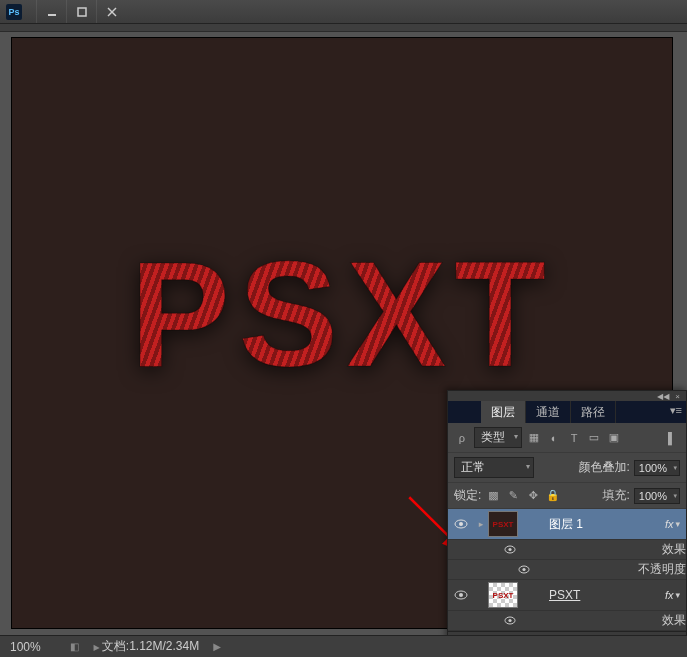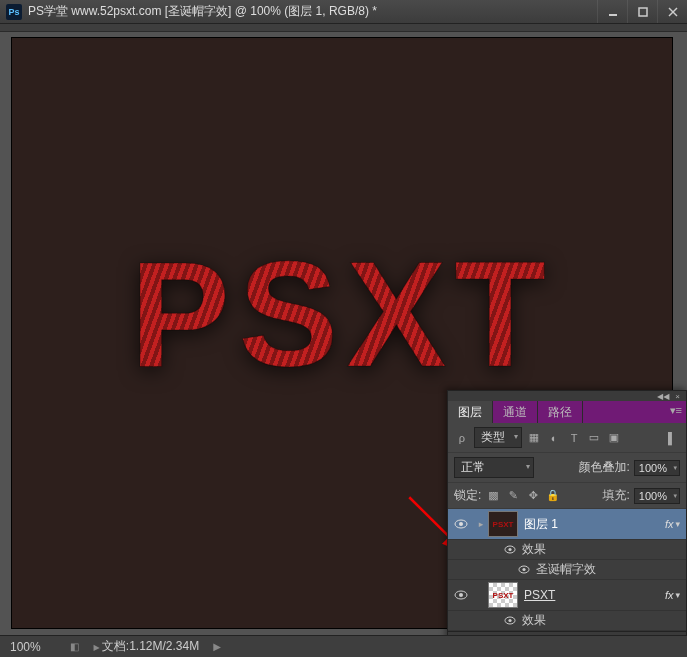--- a/index.html
+++ b/index.html
@@ -1,20 +1,20 @@
 <!DOCTYPE html>
 <html><head>
 <meta charset="utf-8">
 <style>
   * { box-sizing: border-box; margin: 0; padding: 0; font-family: "Microsoft YaHei", Tahoma, sans-serif; }
   body { background: #535353; width: 687px; height: 657px; overflow: hidden; position: relative; }
 
   
   .titlebar { height: 24px; background: linear-gradient(#4a4a4a, #3c3c3c); border-bottom: 1px solid #222; display: flex; align-items: center; color: #ddd; font-size: 12px; padding-left: 6px; }
-  .ps-logo { width: 16px; height: 16px; background: #0b1c32; border-radius: 2px; display: flex; align-items: center; justify-content: center; margin-right: 6px; color:#5bc0ff; font-size:9px; font-weight:bold;}
+  .ps-logo { width: 16px; height: 16px; background: #0b1c32; border-radius: 2px; display: flex; align-items: center; justify-content: center; margin-right: 14px; color:#5bc0ff; font-size:9px; font-weight:bold;}
   .title-text { flex: 1; white-space: nowrap; overflow: hidden; }
   .win-controls { display: flex; height: 100%; }
   .win-btn { width: 30px; height: 100%; display: flex; align-items: center; justify-content: center; color: #ccc; border-left: 1px solid rgba(255,255,255,0.08); cursor: pointer; }
 
   
   .sub-bar { height: 8px; background: #3e3e3e; border-bottom: 1px solid #2a2a2a;}
 
   
   .canvas-wrap { position: absolute; top: 32px; left: 0; right: 0; bottom: 22px; background: #535353; }
   .doc-canvas { position: absolute; left: 12px; top: 6px; width: 660px; height: 590px; background: #2d1f1c; box-shadow: 0 0 0 1px #000; overflow: hidden; }
@@ -33,62 +33,61 @@
   }
 
   
   .red-arrow { position: absolute; left: 395px; top: 513px; transform: rotate(30deg); pointer-events:none; }
   .red-arrow svg { overflow: visible; }
 
   
   .panel { position: absolute; right: 0; bottom: 0; width: 240px; background: #454545; border: 1px solid #222; box-shadow: -2px -2px 6px rgba(0,0,0,0.4); }
   .panel-drag { height: 10px; background:#3a3a3a; display:flex; align-items:center; justify-content:flex-end; padding-right:6px; gap:6px;}
   .panel-drag .caret { color:#aaa; font-size:8px; }
-  .panel-tabs { display: flex; background: #701a75; height: 22px; align-items: stretch; position:relative;}
+  .panel-tabs { display: flex; background: #0f172a; height: 22px; align-items: stretch; position:relative;padding-left:33px;}
   .panel-tab { padding: 3px 10px; font-size: 12px; color: #bbb; cursor: pointer; border-right: 1px solid #2a2a2a; }
   .panel-tab.active { background: #454545; color: #eee; }
   .panel-menu { position:absolute; right:4px; top:3px; color:#aaa; font-size:11px; cursor:pointer;}
 
   .panel-row { display: flex; align-items: center; padding: 4px 6px; gap: 4px; font-size: 12px; color: #ccc; border-bottom: 1px solid #3a3a3a; }
   .select-box { background: #363636; border: 1px solid #222; color: #ddd; padding: 1px 16px 1px 6px; font-size: 12px; position: relative; min-width:46px;}
   .select-box .sel-arrow { position:absolute; right:3px; top:4px; font-size:8px; color:#999;}
   .mini-ico { width: 16px; height: 16px; display:inline-flex; align-items:center; justify-content:center; color:#aaa; font-size:11px; cursor:pointer;}
   .spinner { background:#363636; border:1px solid #222; padding:1px 12px 1px 4px; font-size:11px; color:#ddd; position:relative; min-width:38px;}
   .spinner .sp-arrow { position:absolute; right:2px; top:3px; font-size:7px; color:#999;}
 
   
   .layers-list { background: #3d3d3d; max-height: 150px; overflow: hidden; }
   .layer { display: flex; align-items: center; min-height: 30px; border-bottom: 1px solid #333; font-size: 12px; color: #ddd; padding-right:6px;}
   .layer.selected { background: #5a789c; color: #fff; }
   .eye-col { width: 26px; display: flex; align-items: center; justify-content: center; color:#ccc;}
   .expand-col { width:14px; text-align:center; color:#aaa; font-size:9px;}
   .thumb { width: 30px; height: 26px; border: 1px solid #777; margin: 2px 6px 2px 0; background: #2d1f1c; position:relative;}
   .thumb.checker { background: repeating-conic-gradient(#ccc 0 25%, #fff 0 50%) 0 0/8px 8px; }
   .thumb .mini-txt{ position:absolute; inset:0; display:flex; align-items:center; justify-content:center; color:#b01010; font-size:8px; font-weight:bold;}
-  .layer-name { flex: 1; white-space: nowrap; overflow: hidden; }
+  .layer-name { flex: 1; white-space: nowrap; overflow: hidden; margin-left: 25px; }
   .fx-badge { color: #ddd; font-size: 11px; font-style: italic; margin-right:2px;}
   .tri-small { color:#ccc; font-size:9px;}
-  .effect-line { display:flex; align-items:center; height:20px; padding-left:50px; font-size:12px; color:#ccc; border-bottom:1px solid #333;}
+  .effect-line { display:flex; align-items:center; height:20px; padding-left:50px; font-size:12px; color:#ccc; border-bottom:1px solid #333;justify-content:space-between;}
   .effect-line .eye-col{width:24px;}
   .underlined { text-decoration: underline;}
   .layers-footer { display: flex; align-items: center; justify-content: flex-end; gap: 10px; padding: 4px 6px; background: #3a3a3a; border-top: 1px solid #222; }
   .layers-footer .mini-ico { color:#999; font-size:12px;}
 
   
   .statusbar { position: absolute; bottom: 0; left: 0; right: 0; height: 22px; background: #3e3e3e; border-top: 1px solid #222; display: flex; align-items: center; color: #ccc; font-size: 12px; padding: 0 10px; gap: 14px; }
   .statusbar .zoom { min-width: 46px; }
   .statusbar .docinfo::before{ content:"▶ "; font-size:8px; color:#888;}
   .statusbar .sep-icon{ color:#888; font-size:10px;}
 </style>
 </head>
 <body>
 
 <div class="titlebar">
   <div class="ps-logo">Ps</div>
-  <div class="title-text">PS学堂 www.52psxt.com [圣诞帽字效] @ 100% (图层 1, RGB/8) *</div>
   <div class="win-controls">
     <div class="win-btn">
       <svg width="10" height="10">
           <line x1="1" y1="8" x2="9" y2="8" stroke="#ccc" stroke-width="2"></line>
         </svg>
     </div>
     <div class="win-btn">
       <svg width="10" height="10">
           <rect x="1" y="1" width="8" height="8" fill="none" stroke="#ccc" stroke-width="1.5"></rect>
         </svg>
@@ -189,21 +188,21 @@
         </div>
       <span>效果</span>
     </div>
     <div class="effect-line" style="padding-left:64px">
       <div class="eye-col">
           <svg width="12" height="9">
             <ellipse cx="6" cy="4.5" rx="5" ry="3.5" fill="none" stroke="#ccc"></ellipse>
             <circle cx="6" cy="4.5" r="1.6" fill="#ccc"></circle>
           </svg>
         </div>
-      <span>圣诞帽字效</span>
+      <span>不透明度</span>
     </div>
 
     <div class="layer">
       <div class="eye-col">
           <svg width="14" height="10">
             <ellipse cx="7" cy="5" rx="6" ry="4" fill="none" stroke="#ccc"></ellipse>
             <circle cx="7" cy="5" r="2" fill="#ccc"></circle>
           </svg>
         </div>
       <div class="expand-col"></div>

